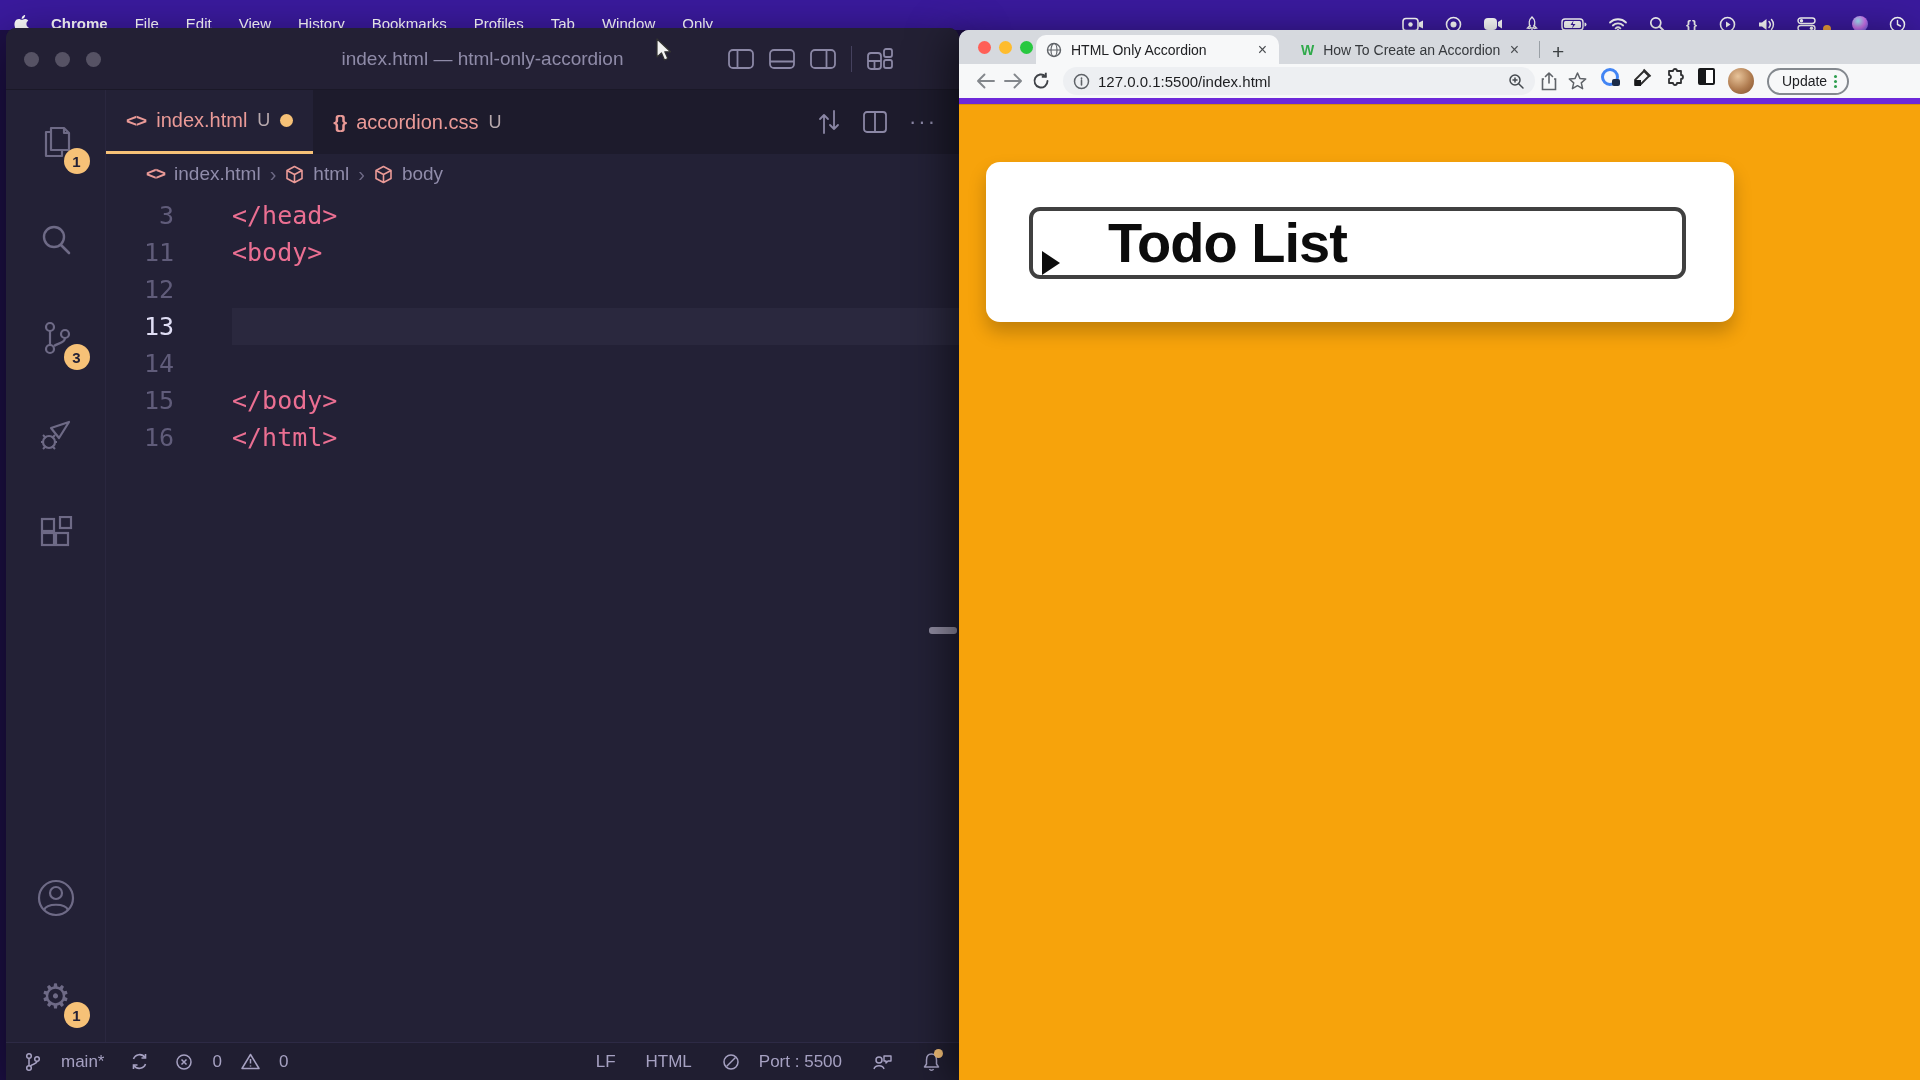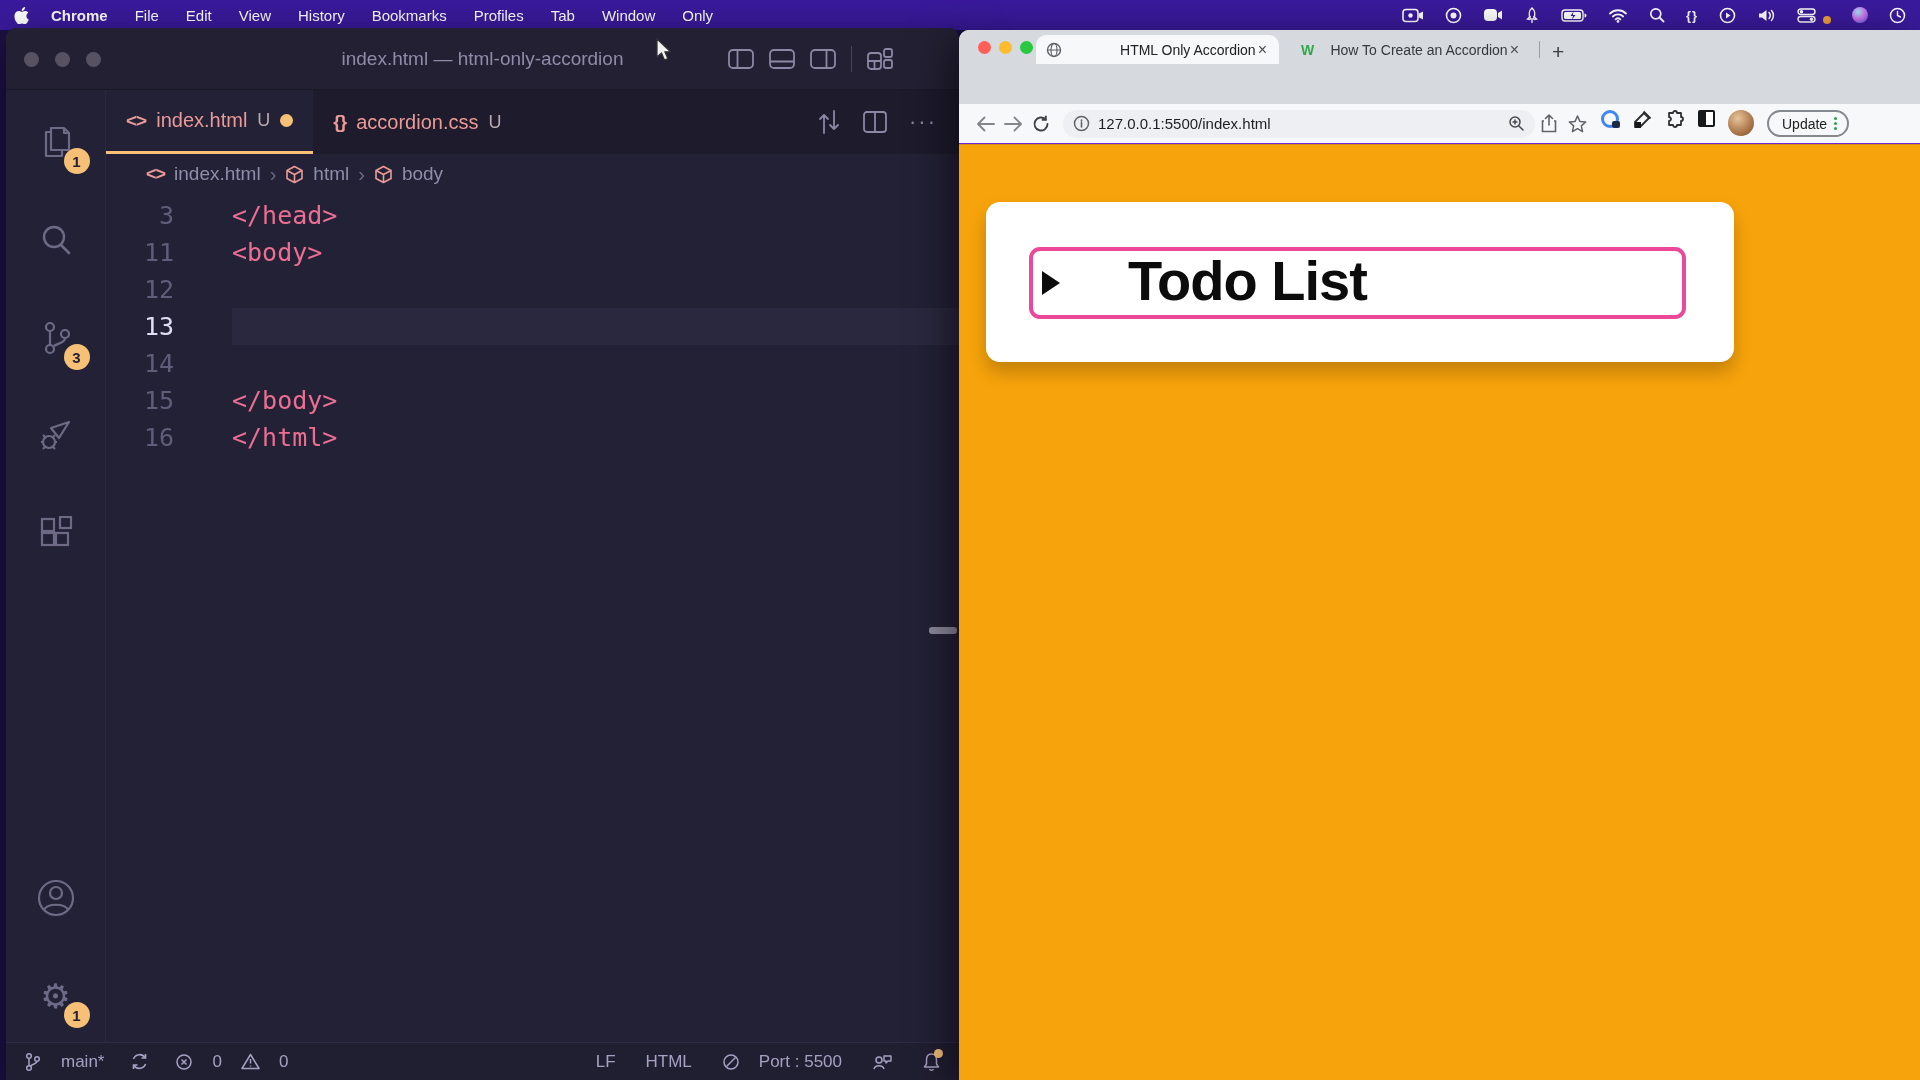--- a/index.html
+++ b/index.html
@@ -2,21 +2,21 @@
 <html><head>
 <meta charset="utf-8">
 <style>
   * { margin:0; padding:0; box-sizing:border-box; }
   html,body { width:1920px; height:1080px; overflow:hidden; }
   body { font-family:"Liberation Sans", sans-serif; background:#170d38; }
   #screen { position:relative; width:1920px; height:1080px; background:#1d1046; }
 
   
   .menubar { position:absolute; left:0; top:0; width:1920px; height:24px; background:#3A1A9D;
-             display:flex; align-items:center; color:#fff; font-size:15px; padding:15px 14px; }
+             display:flex; align-items:flex-start; color:#fff; font-size:15px; padding:15px 14px; }
   .menubar .apple { margin-right:8px; display:flex; align-items:center; }
   .menu-items { display:flex; align-items:center; gap:27px; margin-left:14px; }
   .menu-item { cursor:default; }
   .menu-item.bold { font-weight:bold; }
   .mb-status { margin-left:auto; display:flex; align-items:center; gap:21px; }
   .mb-ic { display:flex; align-items:center; justify-content:center; height:18px; }
   .mb-braces { font-size:13px; font-weight:bold; letter-spacing:1px; }
   .siri-orb { width:16px; height:16px; border-radius:50%;
               background:radial-gradient(circle at 38% 32%, #9fe7f7 0%, #cf72ee 48%, #3c5ae0 100%); }
   .cc-dot { width:8px; height:8px; border-radius:50%; background:#f0a23c; margin-left:-14px; margin-top:10px; }
@@ -76,52 +76,52 @@
   .bell-dot { position:absolute; right:-2px; top:-3px; width:9px; height:9px; border-radius:50%; background:#f6c177; }
 
   
   .chrome { position:absolute; left:959px; top:30px; width:961px; height:1050px; border-radius:10px 0 0 0;
             overflow:hidden; box-shadow:-10px 6px 40px rgba(0,0,0,.5); background:#d6d9de; }
   .cr-tabstrip { position:relative; height:34px; background:#d6d9de; display:flex; align-items:flex-end; }
   .cr-lights { position:absolute; left:19px; top:0; height:34px; display:flex; align-items:center; gap:8px; }
   .cr-light { width:13px; height:13px; border-radius:50%; }
   .cr-red{background:#ff5f57;} .cr-yellow{background:#febc2e;} .cr-green{background:#28c840;}
   .cr-tab { display:flex; align-items:center; height:29px; border-radius:10px 10px 0 0; padding:12px 10px;
-            font-size:14px; color:#202124; width:243px; cursor:pointer;text-align:right; }
+            font-size:14px; color:#202124; width:243px; cursor:pointer; }
   .cr-tab.active { background:#f7f8f9; margin-left:77px; }
   .cr-tab.inactive { color:#35383c; width:240px; margin-left:12px; }
   .cr-tab .ttl { flex:1; margin-left:9px; white-space:nowrap; overflow:hidden; }
   .cr-close { font-size:16px; color:#4a4d51; padding:0 2px; }
   .w3icon { color:#2faa4a; font-weight:bold; font-size:14px; }
   .tab-sep { width:1px; height:17px; background:#9aa0a6; margin:0 0 6px 8px; }
   .newtab { font-size:21px; color:#3c4043; margin:0 0 2px 12px; line-height:21px; }
 
   .cr-toolbar { height:40px; background:#f7f8f9; display:flex; align-items:center; padding:0 12px; 
-                border-bottom:1px solid #6d28d9;margin-top:40px; }
+                border-bottom:6px solid #6d28d9; }
   .nav-ic { display:flex; align-items:center; justify-content:center; width:28px; height:28px; }
   .omnibox { display:flex; align-items:center; width:472px; height:28px; border-radius:14px; background:#edeff2;
              margin-left:8px; padding:0 10px; gap:8px; }
   .omni-url { flex:1; font-size:15px; color:#1d1e20; white-space:nowrap; overflow:hidden; }
   .ext-zone { display:flex; align-items:flex-start; gap:13px; margin-left:10px; }
   .ext-lock { position:relative; width:18px; height:18px; border-radius:50%; border:3px solid #4285f4; }
   .ext-lock::after { content:""; position:absolute; right:-4px; bottom:-3px; width:8px; height:7px; background:#1a2b49; border-radius:2px; }
   .halfsq { width:17px; height:17px; border:2px solid #17181a; border-radius:2px;
             background:linear-gradient(90deg,#17181a 50%,#fff 50%); }
   .avatar { width:26px; height:26px; border-radius:50%;
             background:radial-gradient(circle at 38% 32%, #e8c49a 0%, #b07c50 55%, #7d4e2c 100%); }
   .update-btn { display:flex; align-items:center; height:27px; border:2px solid #84898f; border-radius:14px;
                 padding:0 10px 0 13px; font-size:14px; color:#202124; gap:7px; background:#f7f8f9; }
   .gdots { display:flex; flex-direction:column; gap:2px; }
   .gdots i { width:3px; height:3px; border-radius:50%; background:#2e9e4f; }
 
   .cr-page { position:relative; height:calc(1050px - 34px - 40px); background:#F7A30B; border-top:1px solid rgba(0,0,0,.12); }
   .todo-card { position:absolute; left:27px; top:57px; width:748px; height:160px; background:#fff;
                border-radius:14px; box-shadow:0 10px 18px rgba(0,0,0,.22); }
   .todo-summary { position:absolute; left:43px; top:45px; width:657px; height:72px; background:#fff;
-                  border:4px solid #ec4899; border-radius:11px; display:flex; align-items:center; cursor:pointer;gap:20px; }
+                  border:4px solid #404040; border-radius:11px; display:flex; align-items:flex-end; cursor:pointer; }
   .marker { width:0; height:0; border-top:12px solid transparent; border-bottom:12px solid transparent;
             border-left:18px solid #0c0c0c; margin-left:9px; }
   .todo-title { margin-left:48px; font-size:56px; font-weight:bold; letter-spacing:-1px; color:#0c0c0c;
                 line-height:1; padding-bottom:4px; }
 
   .cursor { position:absolute; left:655px; top:38px; z-index:50; pointer-events:none; }
 
   svg { display:block; }
 </style>
 </head>

